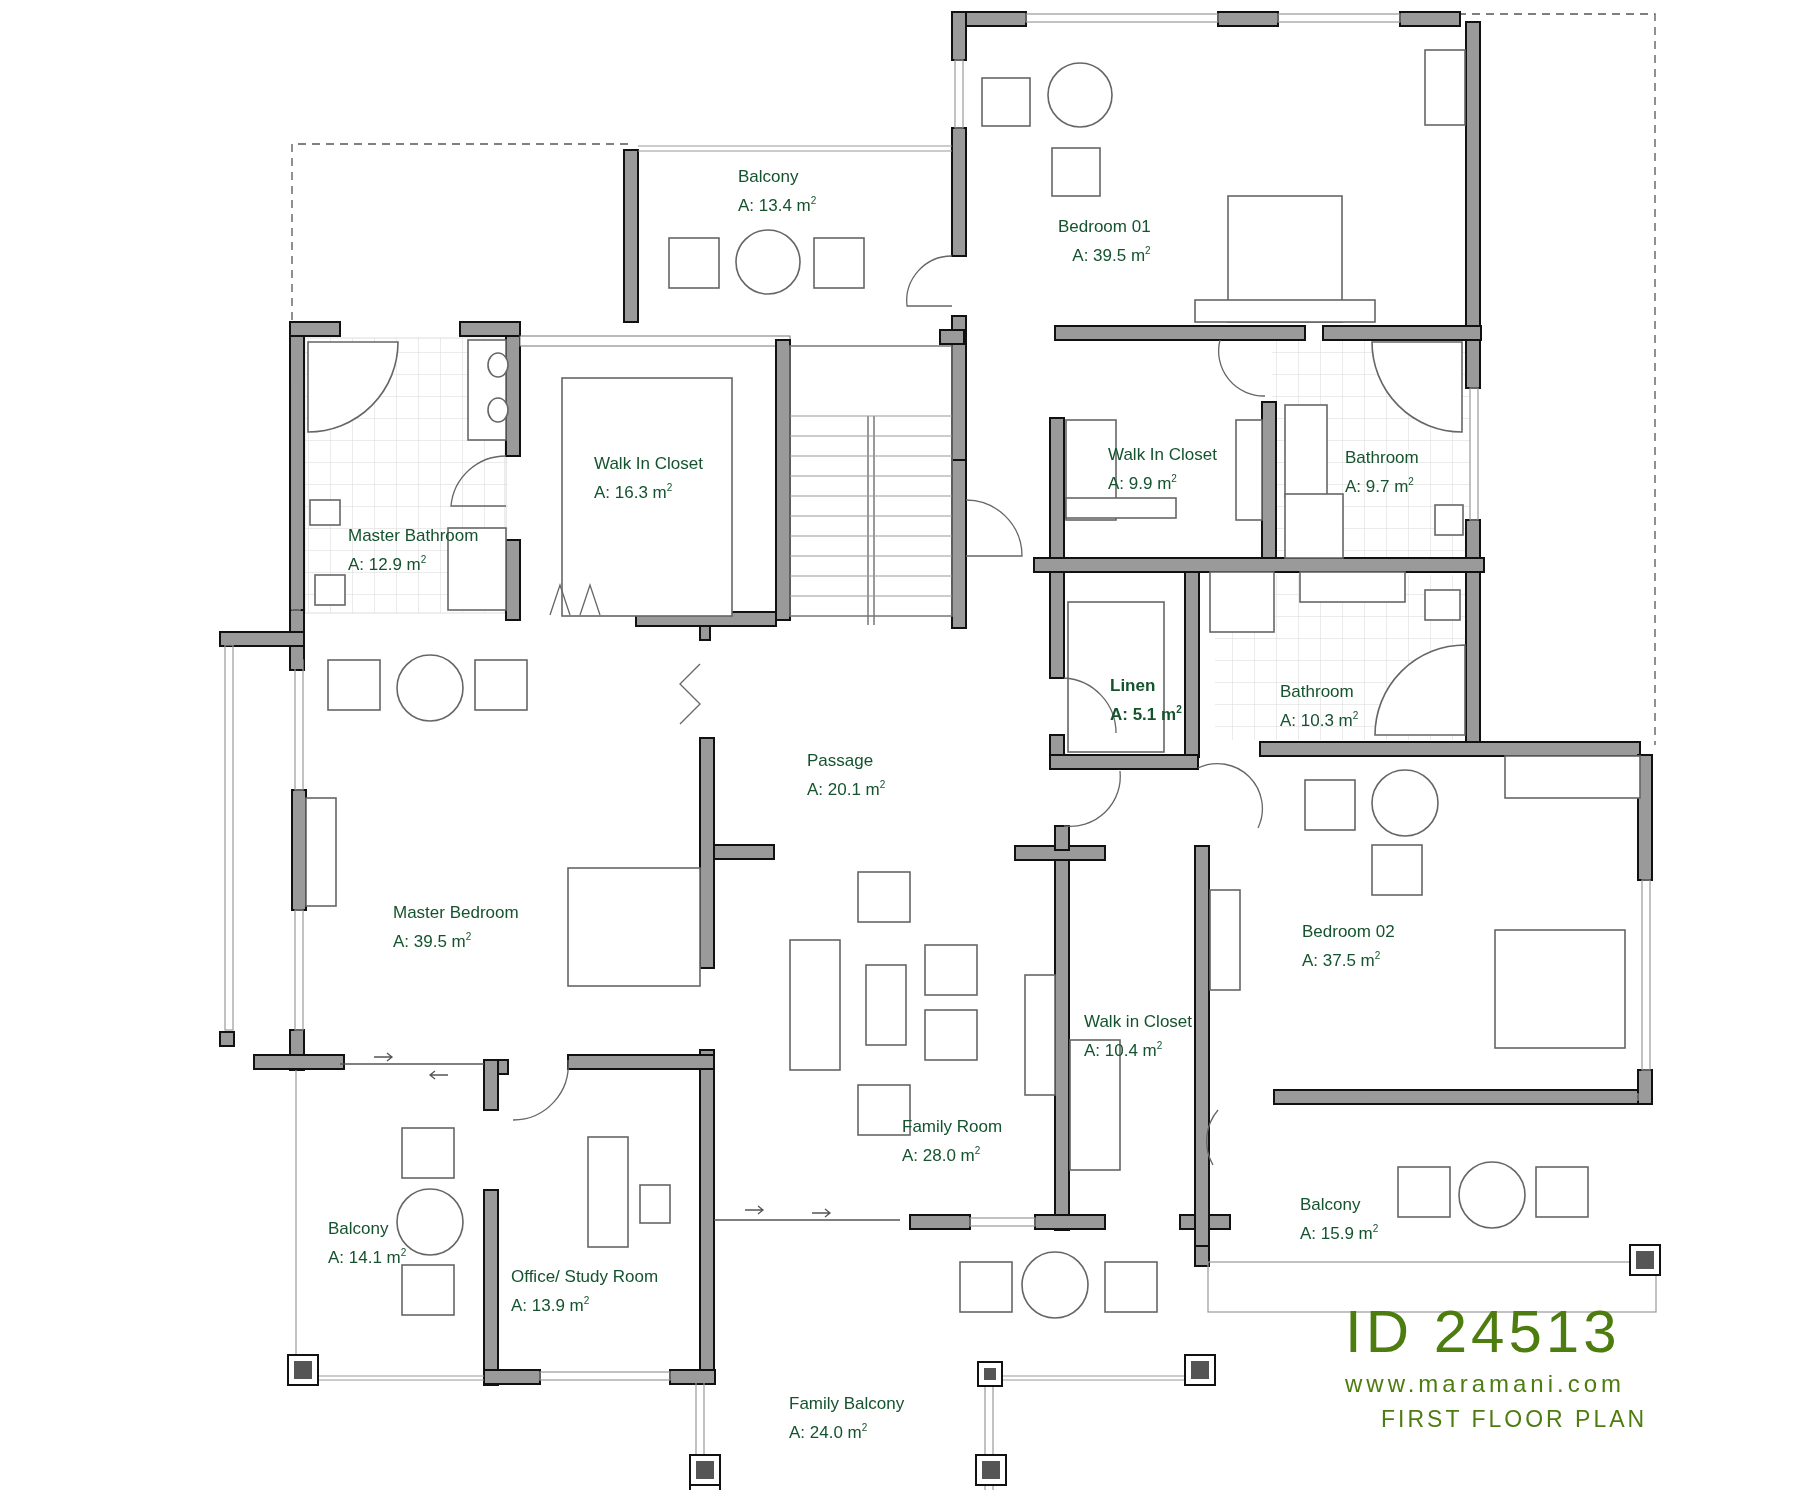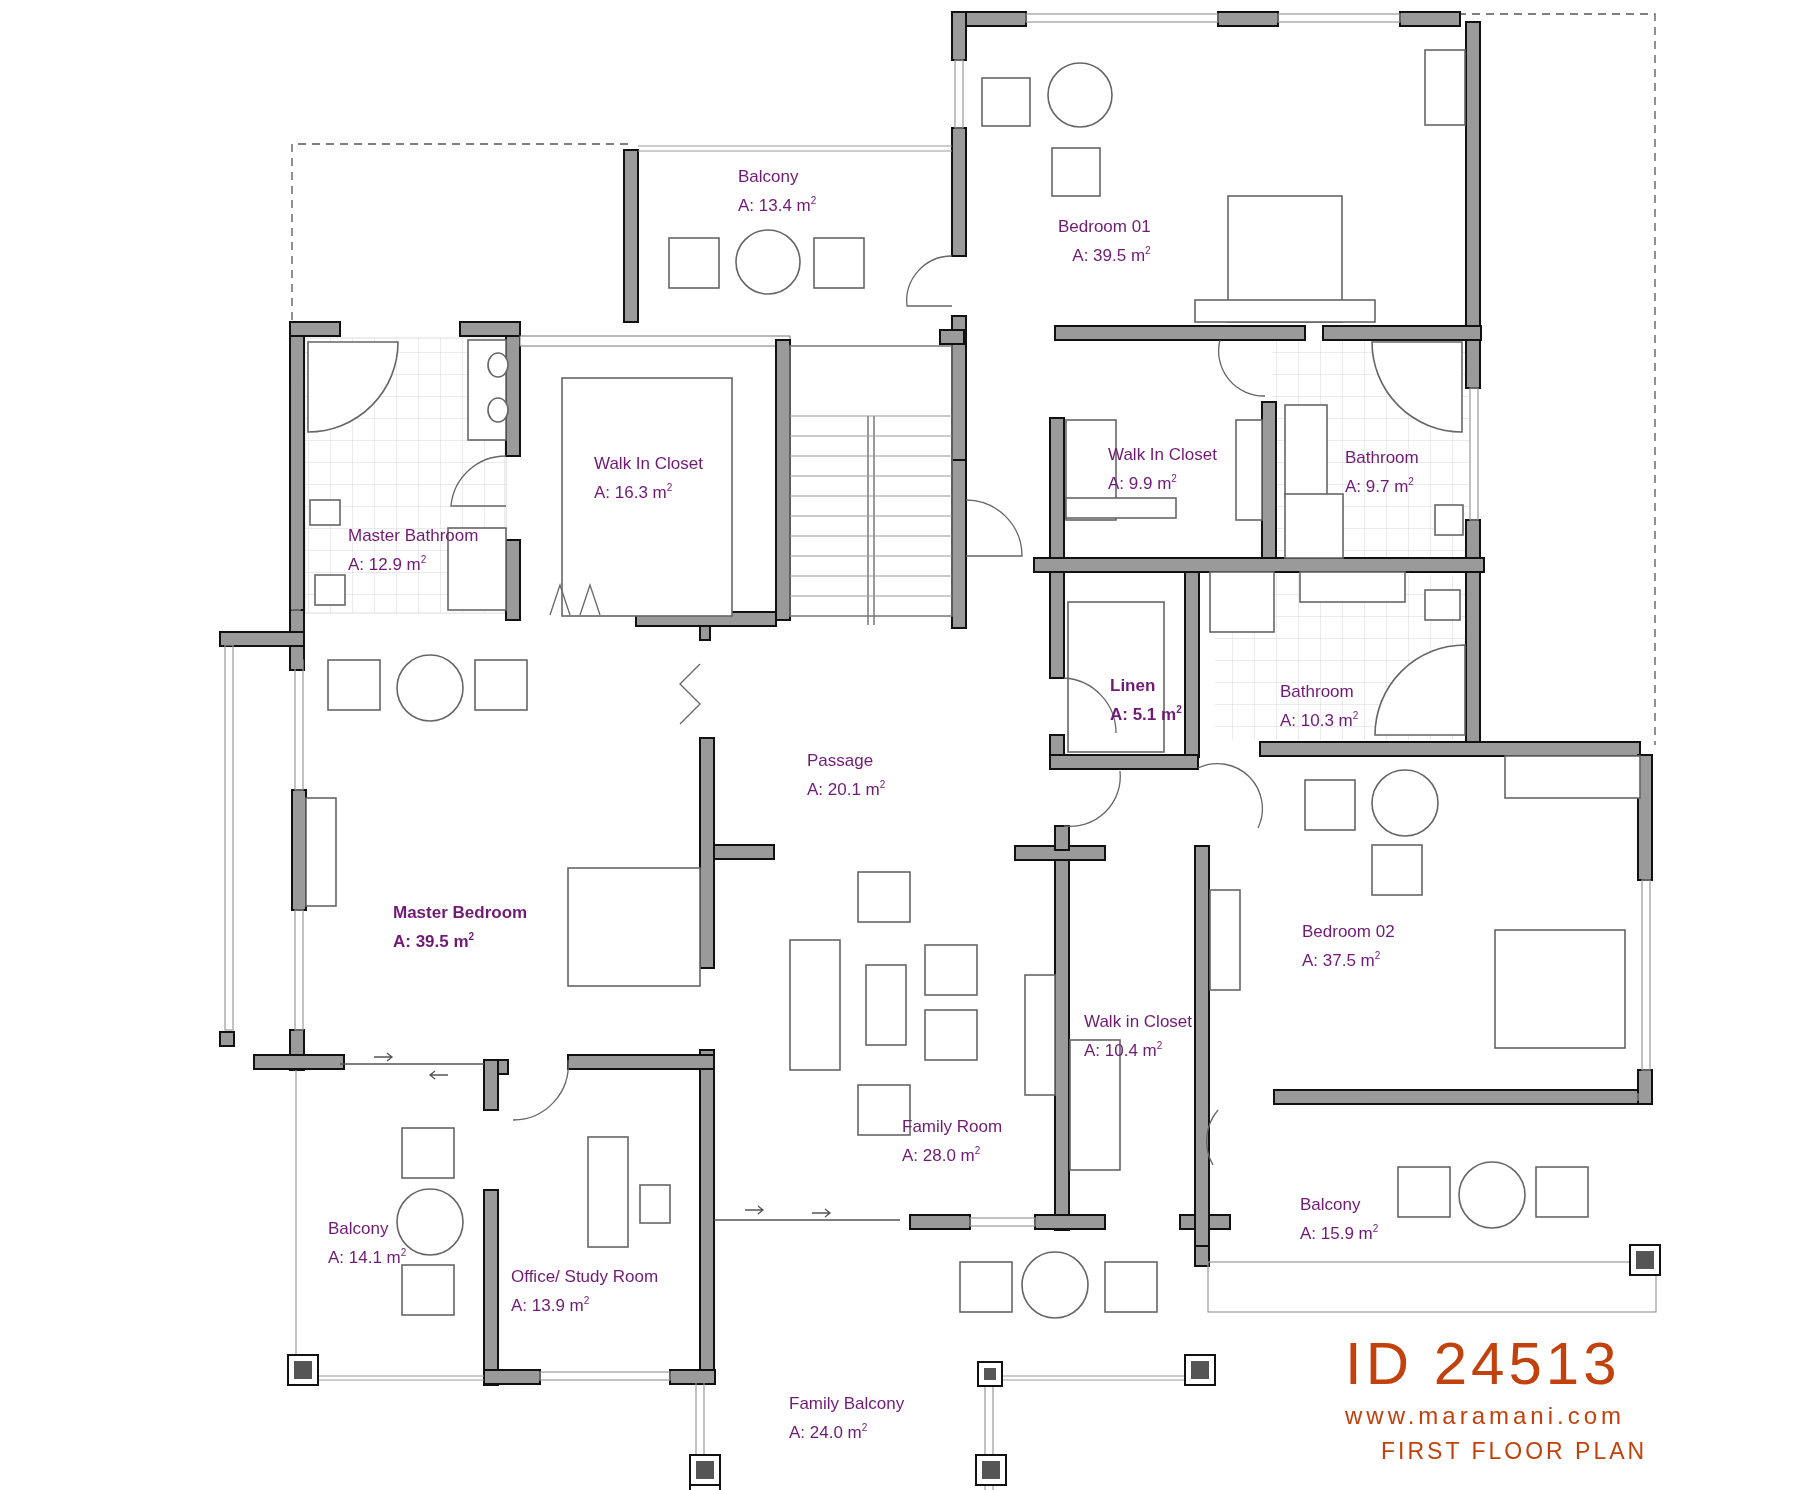--- a/index.html
+++ b/index.html
@@ -4,23 +4,23 @@
 <style>
   html,body{margin:0;padding:0;background:#fff;}
   body{width:1800px;height:1490px;position:relative;overflow:hidden;font-family:"Liberation Sans",sans-serif;}
   svg.plan{position:absolute;left:0;top:0;width:1800px;height:1490px;}
   .wall{fill:#9a9a9a;stroke:#111;stroke-width:2;}
   .thin{fill:none;stroke:#777;stroke-width:1.5;}
   .glass{fill:none;stroke:#999;stroke-width:1.2;}
   .dash{fill:none;stroke:#555;stroke-width:1.3;stroke-dasharray:8 6;}
   .furn{fill:#fff;stroke:#666;stroke-width:1.6;}
   .door{fill:none;stroke:#666;stroke-width:1.3;}
-  .label{position:absolute;color:#701a75;font-size:17px;line-height:24px;white-space:nowrap;}
+  .label{position:absolute;color:#14532d;font-size:17px;line-height:24px;white-space:nowrap;}
   .label sup{font-size:10px;}
-  .title-block{position:absolute;left:1345px;top:1330px;color:#c2410c;}
+  .title-block{position:absolute;left:1345px;top:1298px;color:#4d7c0f;}
   .title-id{font-size:60px;letter-spacing:4px;font-weight:normal;line-height:68px;}
   .title-web{font-size:24px;letter-spacing:4px;line-height:36px;}
   .title-plan{font-size:23px;letter-spacing:3px;line-height:34px;margin-left:36px;}
 </style>
 </head>
 <body>
 
 <svg class="plan" viewBox="0 0 1800 1490">
 
   <g>
@@ -301,21 +301,21 @@
   <div><span>A: 5.1 m</span><sup>2</sup></div>
 </div>
 <div class="label" style="left:1280px;top:680px;">
   <div>Bathroom</div>
   <div><span>A: 10.3 m</span><sup>2</sup></div>
 </div>
 <div class="label" style="left:795px;top:749px;margin-left:12px;">
   <div>Passage</div>
   <div><span>A: 20.1 m</span><sup>2</sup></div>
 </div>
-<div class="label" style="left:393px;top:901px;font-weight:bold;">
+<div class="label" style="left:393px;top:901px;">
   <div>Master Bedroom</div>
   <div><span>A: 39.5 m</span><sup>2</sup></div>
 </div>
 <div class="label" style="left:1302px;top:920px;">
   <div>Bedroom 02</div>
   <div><span>A: 37.5 m</span><sup>2</sup></div>
 </div>
 <div class="label" style="left:1084px;top:1010px;">
   <div>Walk in Closet</div>
   <div><span>A: 10.4 m</span><sup>2</sup></div>

